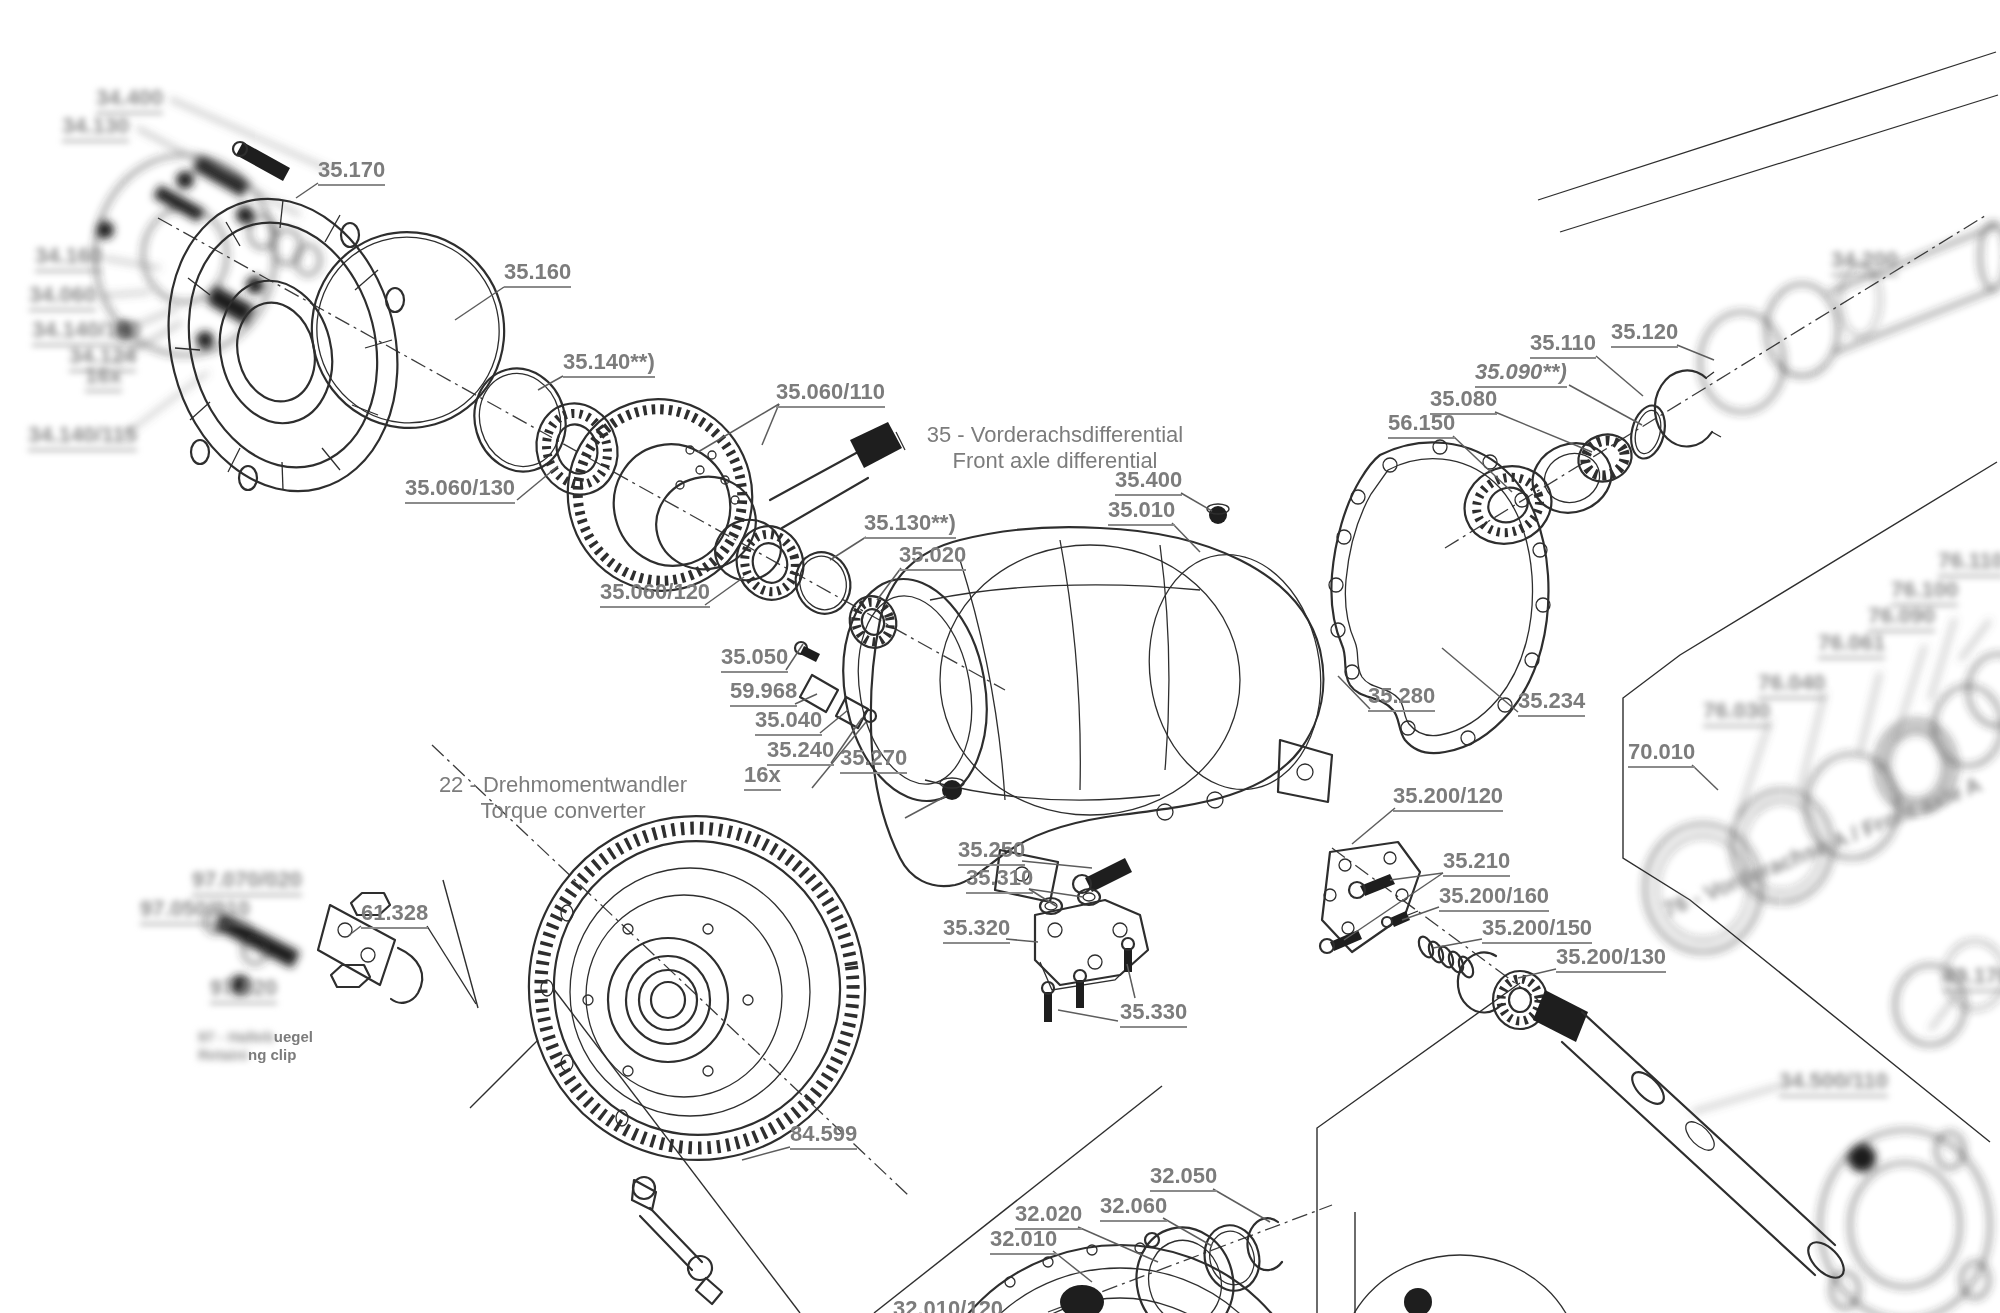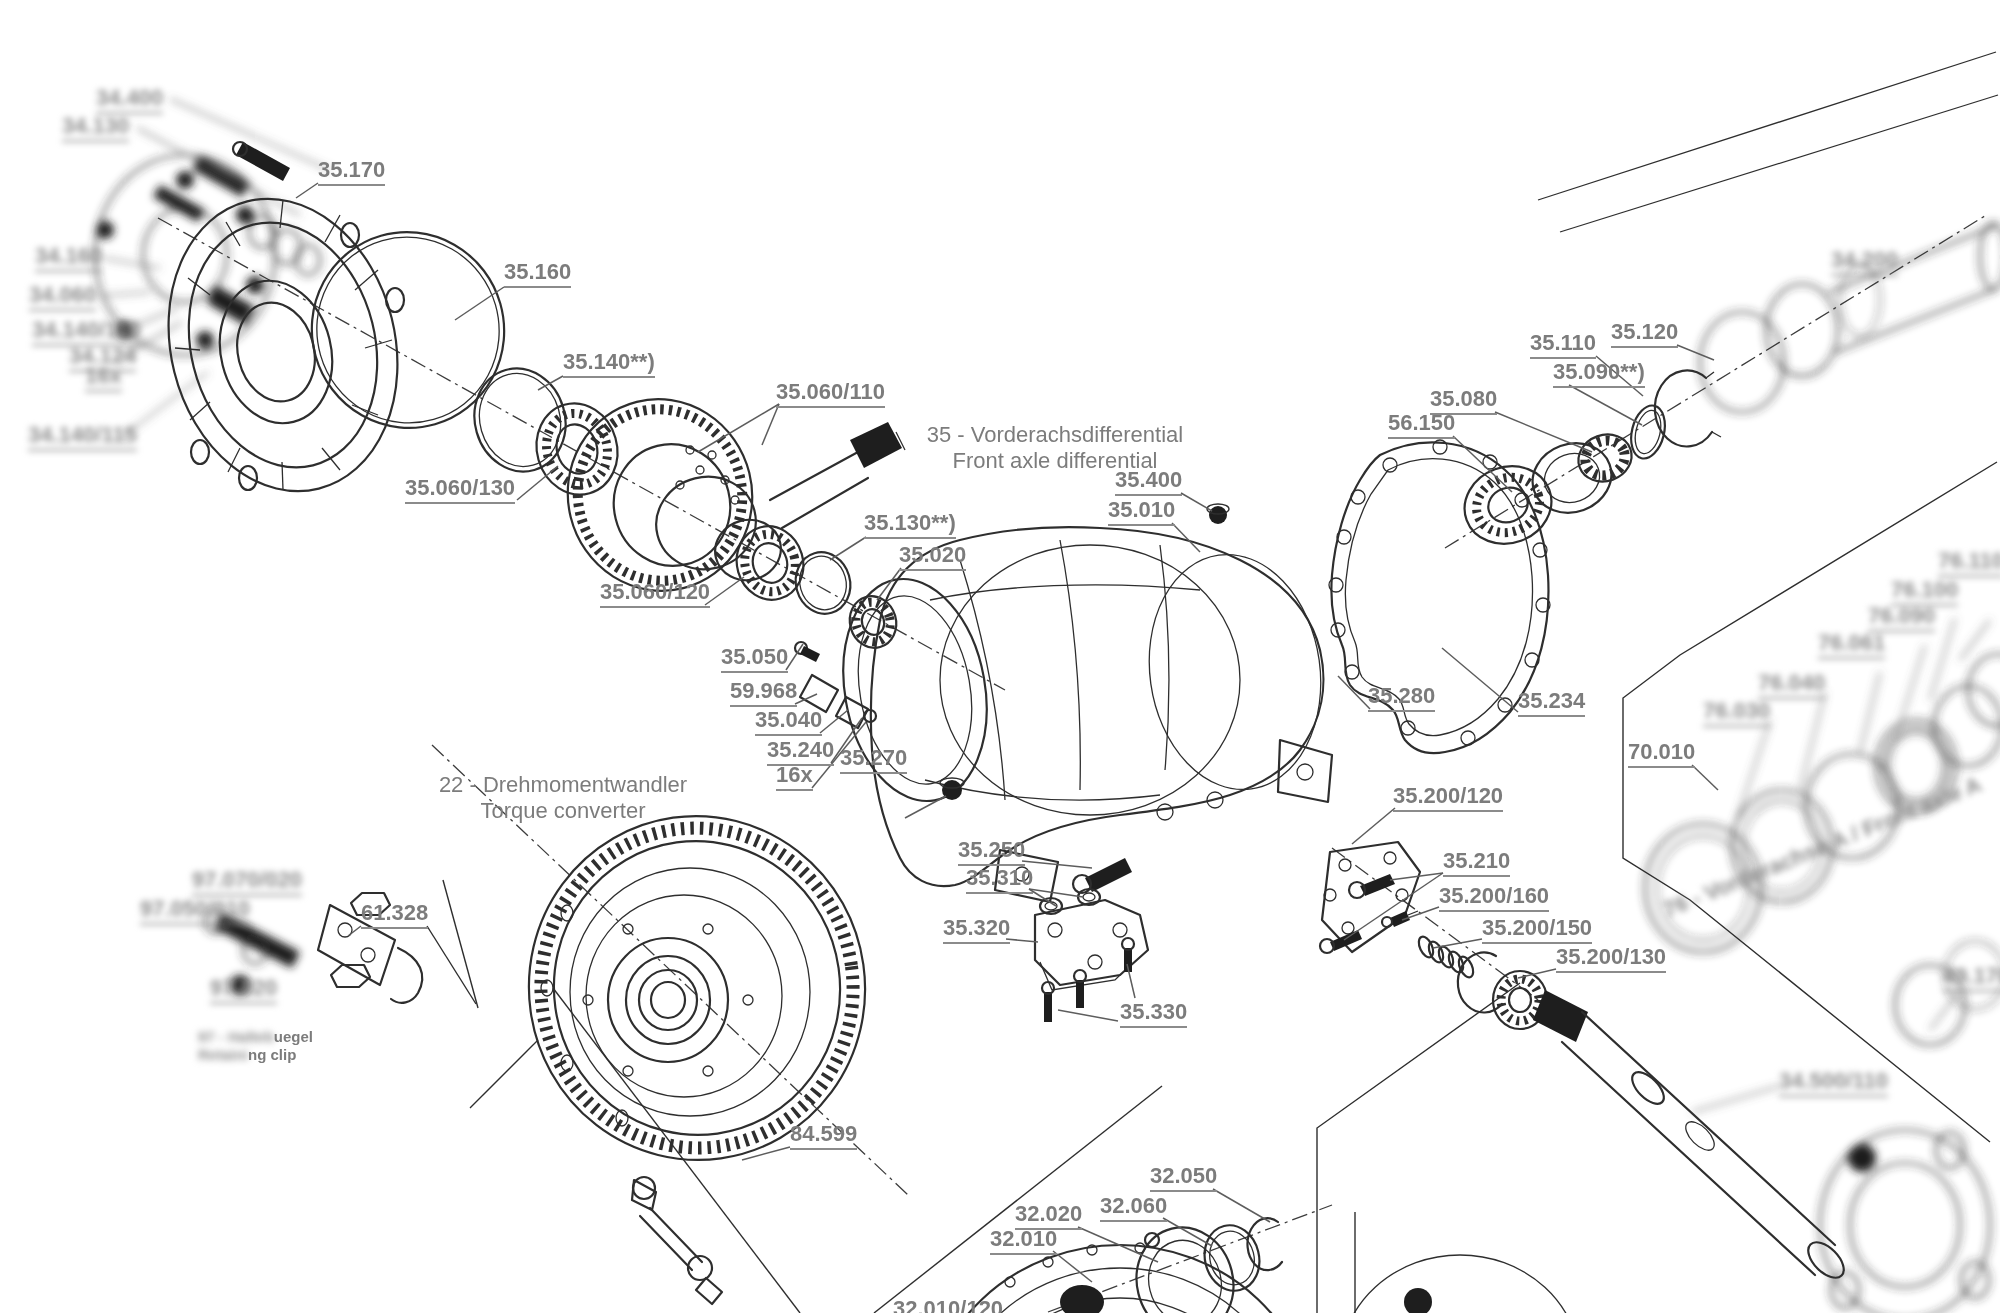--- a/index.html
+++ b/index.html
@@ -422,27 +422,27 @@
       <div class="plabel ul" style="left: 563px; top: 350px;">35.140**)</div>
       <div class="plabel ul" style="left: 776px; top: 380px;">35.060/110</div>
       <div class="plabel ul" style="left: 405px; top: 476px;">35.060/130</div>
       <div class="plabel ul" style="left: 600px; top: 580px;">35.060/120</div>
       <div class="plabel ul" style="left: 864px; top: 511px;">35.130**)</div>
       <div class="plabel ul" style="left: 899px; top: 543px;">35.020</div>
       <div class="plabel ul" style="left: 721px; top: 645px;">35.050</div>
       <div class="plabel ul" style="left: 730px; top: 679px;">59.968</div>
       <div class="plabel ul" style="left: 755px; top: 708px;">35.040</div>
       <div class="plabel ul" style="left: 767px; top: 738px;">35.240</div>
-      <div class="plabel ul" style="left: 776px; top: 763px; text-align: center;">16x</div>
+      <div class="plabel ul" style="left: 744px; top: 763px; text-align: center;">16x</div>
       <div class="plabel ul" style="left: 840px; top: 746px;">35.270</div>
       <div class="plabel ul" style="left: 1115px; top: 468px;">35.400</div>
       <div class="plabel ul" style="left: 1108px; top: 498px;">35.010</div>
       <div class="plabel ul" style="left: 1530px; top: 331px;">35.110</div>
       <div class="plabel ul" style="left: 1611px; top: 320px;">35.120</div>
-      <div class="plabel ul" style="left: 1553px; top: 360px;">35.090**)</div>
+      <div class="plabel ul" style="left: 1475px; top: 360px; font-style: italic;">35.090**)</div>
       <div class="plabel ul" style="left: 1430px; top: 387px;">35.080</div>
       <div class="plabel ul" style="left: 1388px; top: 411px;">56.150</div>
       <div class="plabel ul" style="left: 1368px; top: 684px;">35.280</div>
       <div class="plabel ul" style="left: 1518px; top: 689px;">35.234</div>
       <div class="plabel ul" style="left: 1628px; top: 740px;">70.010</div>
       <div class="plabel ul" style="left: 1393px; top: 784px;">35.200/120</div>
       <div class="plabel ul" style="left: 1443px; top: 849px;">35.210</div>
       <div class="plabel ul" style="left: 1439px; top: 884px;">35.200/160</div>
       <div class="plabel ul" style="left: 1482px; top: 916px;">35.200/150</div>
       <div class="plabel ul" style="left: 1556px; top: 945px;">35.200/130</div>

